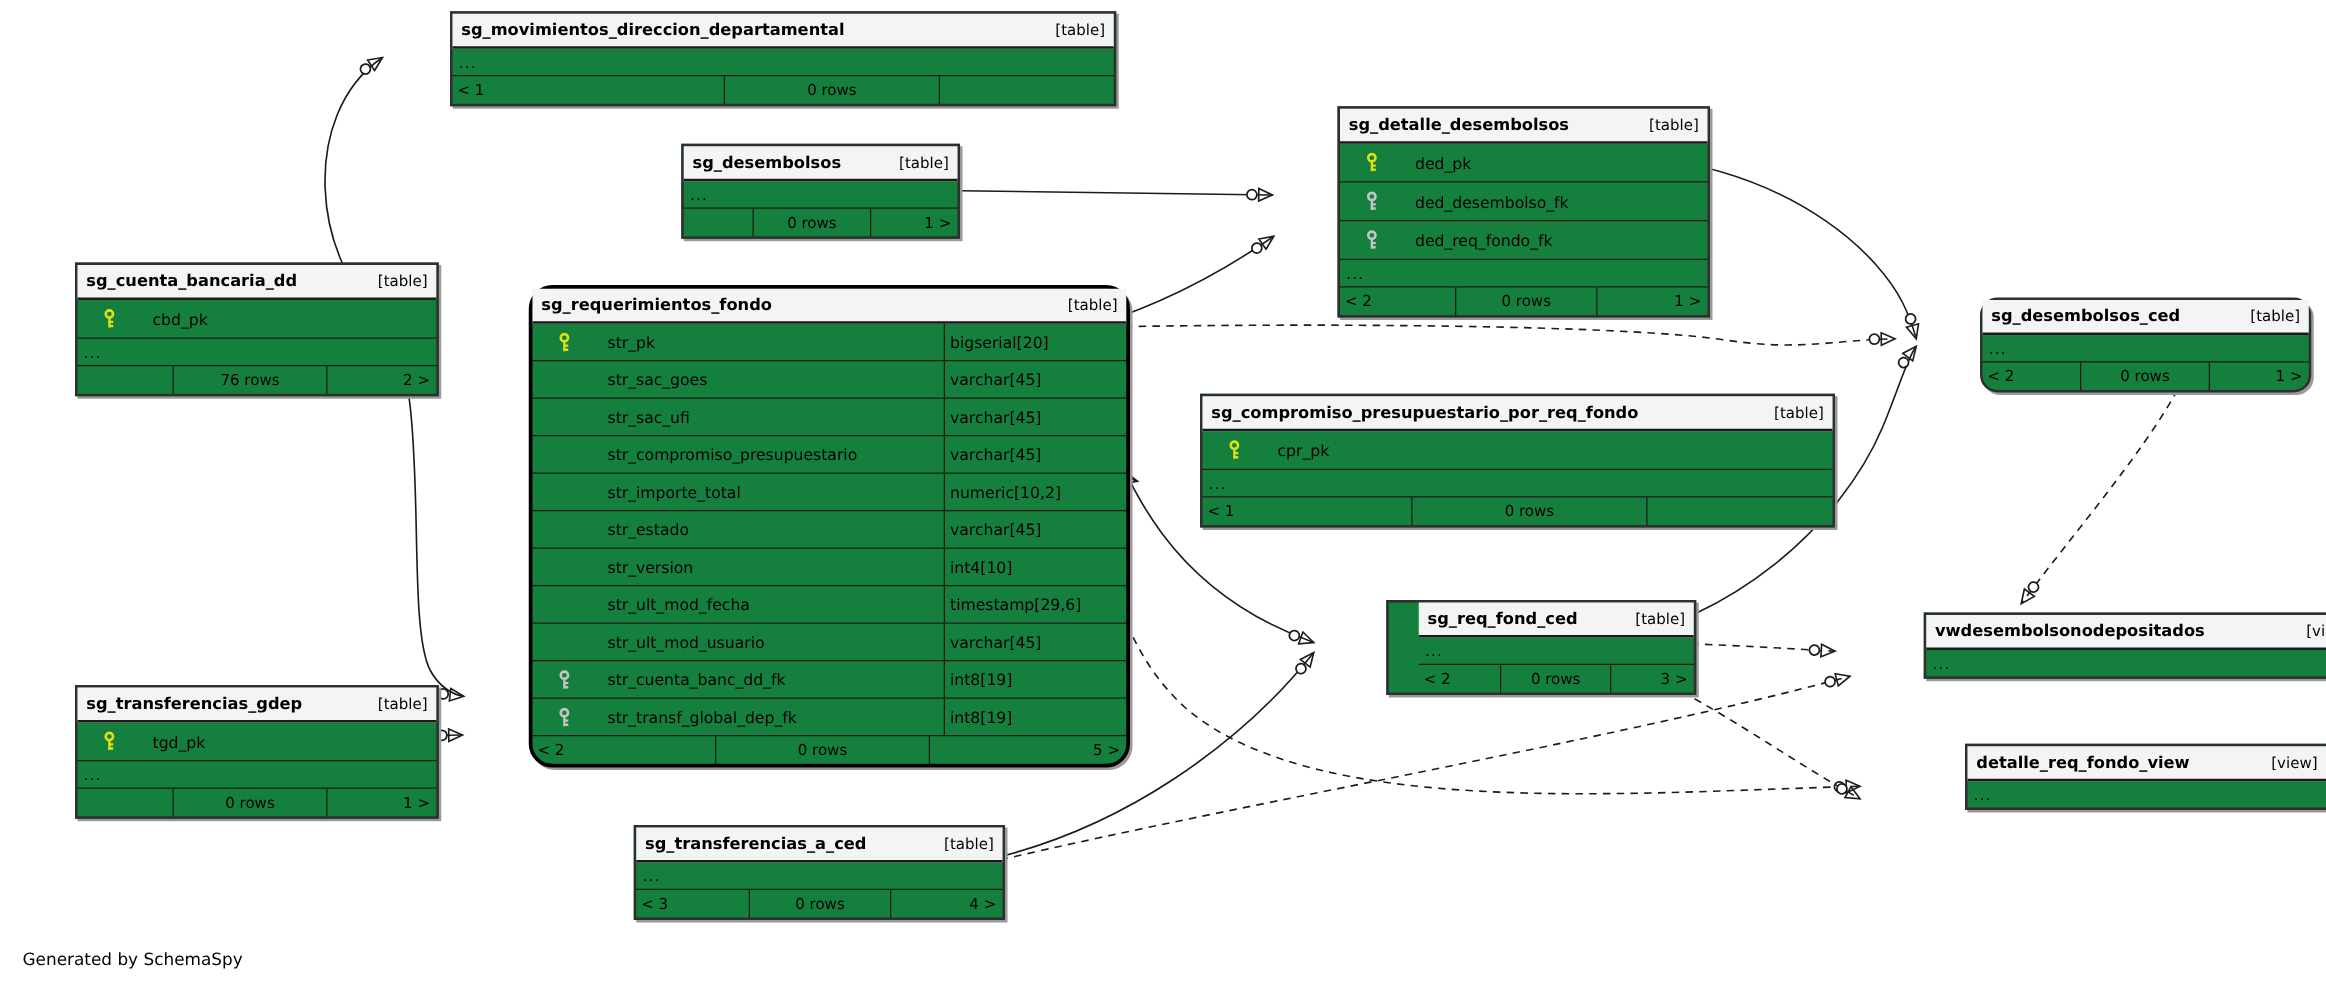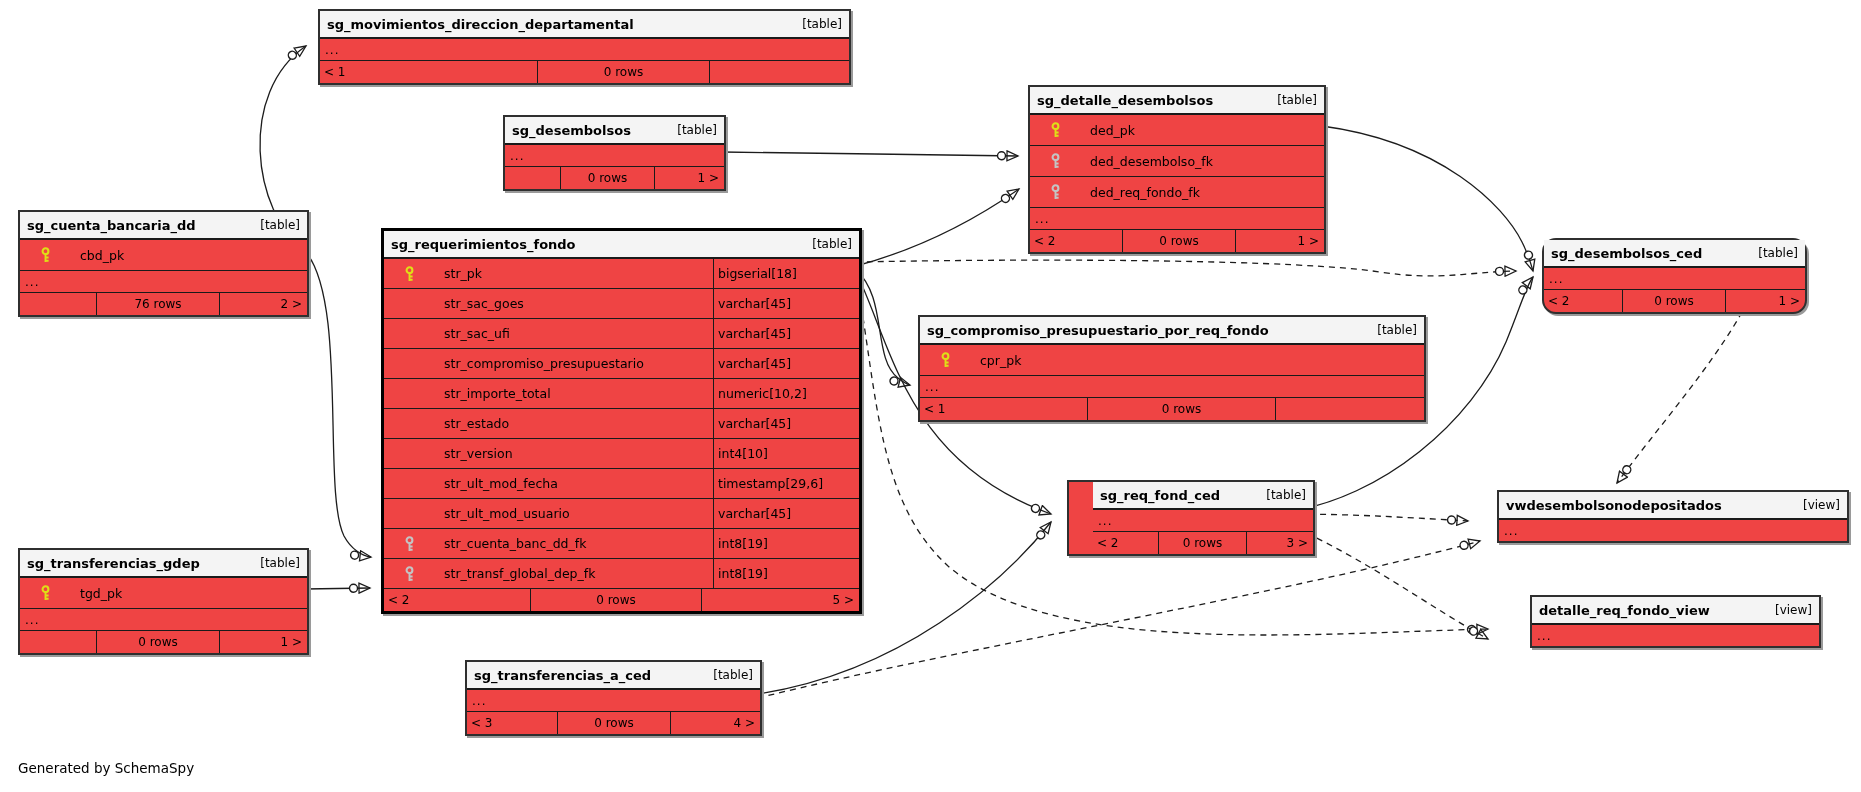--- a/index.html
+++ b/index.html
@@ -7,22 +7,22 @@
   }
   html,body{margin:0;padding:0;background:#fff;}
   #canvas{
     position:relative;width:1861px;height:792px;background:#ffffff;overflow:hidden;
     font-family:"DejaVu Sans","Liberation Sans",sans-serif;color:#000;
   }
   #edges{position:absolute;left:0;top:0;width:1861px;height:792px;z-index:0;}
   #edges path{fill:none;stroke:var(--line);stroke-width:1.3px;}
   #edges path.dashed{stroke-dasharray:6 5;}
 
-  .tbl{position:absolute;z-index:1;background:#ef4444;border:2px solid var(--bd);
-       box-shadow:2px 2px 0 #9a9a9a;}
+  .tbl{position:absolute;z-index:1;background:#15803d;border:2px solid var(--bd);
+       box-shadow:2px 2px 0 #9a9a9a;margin-left:42px;}
   .tbl.t-main{border:3px solid #000;}
   .hd{height:26px;display:flex;align-items:center;justify-content:space-between;
       background:var(--hdbg);border-bottom:2px solid #1a1a1a;padding:0 7px;}
   .nm{font-weight:bold;font-size:13px;white-space:nowrap;}
   .tag{font-size:12px;font-weight:normal;margin-left:14px;white-space:nowrap;}
   .row{height:30px;display:flex;align-items:center;border-top:1px solid #1a1a1a;
        font-size:12.5px;}
   #t4 .row{height:29px;}
   .hd + .row, .hd + .ell{border-top:none;}
   .key{display:inline-flex;width:22px;margin-left:14px;justify-content:center;align-items:center;}
@@ -35,21 +35,21 @@
        padding-left:5px;font-size:12px;letter-spacing:1px;}
   .ft{display:grid;height:22px;border-top:1px solid #1a1a1a;font-size:12px;line-height:22px;}
   .ft span{overflow:hidden;white-space:nowrap;}
   .fl{text-align:left;padding:0 4px;}
   .fc{text-align:center;border-left:1px solid #1a1a1a;}
   .fr{text-align:right;padding:0 5px;border-left:1px solid #1a1a1a;}
 
   #t1{left:318px;top:9px;width:529px;}   #t1 .ft{grid-template-columns:217px 172px 1fr;}
   #t2{left:503px;top:115px;width:219px;} #t2 .ft{grid-template-columns:55px 94px 1fr;}
   #t3{left:18px;top:210px;width:287px;}  #t3 .ft{grid-template-columns:76px 123px 1fr;}
-  #t4{left:381px;top:228px;width:475px;} #t4 .ft{grid-template-columns:146px 171px 1fr;}
+  #t4{left:381px;top:228px;width:475px;border-radius:19px;} #t4 .ft{grid-template-columns:146px 171px 1fr;}
   #t5{left:1028px;top:85px;width:294px;} #t5 .ft{grid-template-columns:92px 113px 1fr;}
   #t6{left:918px;top:315px;width:504px;} #t6 .ft{grid-template-columns:167px 188px 1fr;}
   #t7{left:1542px;top:238px;width:261px;border-radius:14px;}#t7 .ft{grid-template-columns:78px 103px 1fr;}
   #t8{left:1067px;top:480px;width:220px;padding-left:24px;}#t8 .ft{grid-template-columns:65px 88px 1fr;}
   #t9{left:1497px;top:490px;width:348px;}
   #t10{left:1530px;top:595px;width:287px;}
   #t11{left:18px;top:548px;width:287px;} #t11 .ft{grid-template-columns:76px 123px 1fr;}
   #t12{left:465px;top:660px;width:293px;}#t12 .ft{grid-template-columns:90px 113px 1fr;}
 
   #credit{position:absolute;left:18px;top:760px;font-size:13.5px;z-index:1;}
@@ -138,21 +138,21 @@
       <span class="tag">[table]</span>
     </div>
     <div class="row">
       <span class="key pk">
           <svg width="11" height="16" viewBox="0 0 11 16">
             <circle cx="5.5" cy="4.2" r="2.9" fill="none" stroke="currentColor" stroke-width="2.1"></circle>
             <path d="M5.5 7 V15 M5.5 10.5 H8.6 M5.5 13.8 H8.6" stroke="currentColor" stroke-width="1.9" fill="none"></path>
           </svg>
         </span>
       <span class="cn" style="flex:1">str_pk</span>
-      <span class="ct">bigserial[18]</span>
+      <span class="ct">bigserial[20]</span>
     </div>
     <div class="row">
       <span class="key"></span>
       <span class="cn" style="flex:1">str_sac_goes</span>
       <span class="ct">varchar[45]</span>
     </div>
     <div class="row">
       <span class="key"></span>
       <span class="cn" style="flex:1">str_sac_ufi</span>
       <span class="ct">varchar[45]</span>

